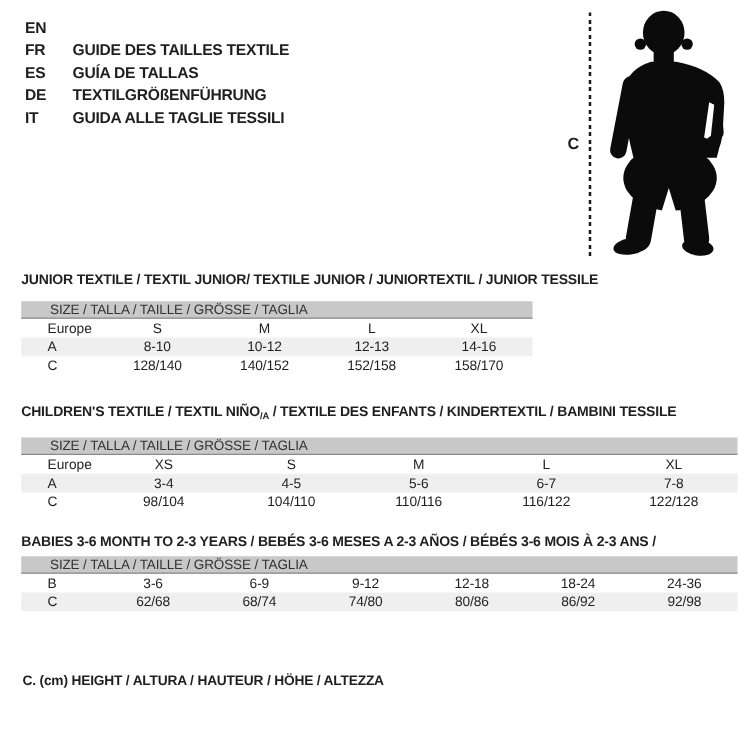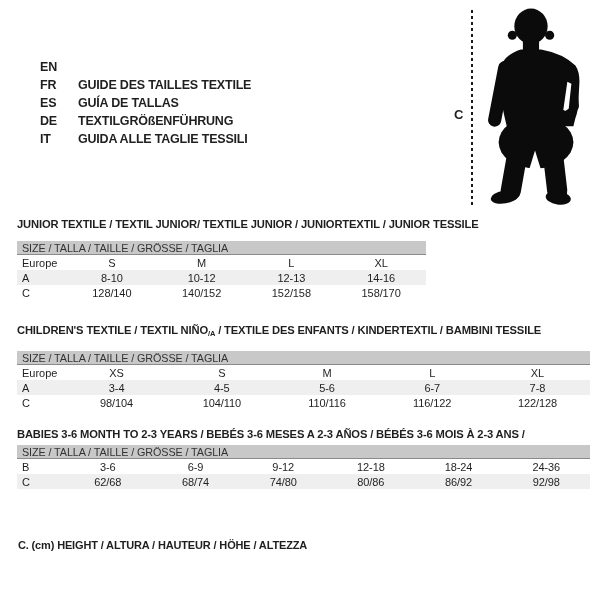--- a/index.html
+++ b/index.html
@@ -14,21 +14,21 @@
   body{
     background:#ffffff;
     font-family:"Liberation Sans", sans-serif;
     color:var(--text);
     position:relative;
     overflow:hidden;
   }
   .abs{position:absolute;}
 
   
-  .lang-block{left:40px;top:13px;margin-top:45px;}
+  .lang-block{left:20px;top:13px;}
   .lang-row{display:flex;height:18px;align-items:center;}
   .lang-code{width:38px;font-weight:700;font-size:12.5px;letter-spacing:-0.2px;}
   .lang-title{font-weight:700;font-size:12.5px;letter-spacing:-0.2px;white-space:nowrap;}
 
   
   .c-label{left:454px;top:107px;font-size:13px;font-weight:600;}
   .dash-line{
     left:471px;top:10px;width:2px;height:196px;
     background:repeating-linear-gradient(to bottom, #1a1a1a 0 3px, transparent 3px 6px);
   }
@@ -41,26 +41,26 @@
   .s3{left:17px;top:425px;width:573px;}
   .sec-title{font-weight:700;font-size:11.2px;letter-spacing:-0.15px;line-height:18px;white-space:nowrap;}
   .sec-title .sub{font-size:7.5px;vertical-align:-2px;}
   .s1 .tbl,.s2 .tbl{margin-top:8px;}
   .s3 .tbl{margin-top:2px;}
 
   .tbl{width:100%;}
   .bar{
     height:14px;background:var(--header-bar);
     border-bottom:1px solid var(--bar-line);
-    display:flex;align-items:center;padding-left:5px;
+    display:flex;align-items:center;padding-left:23px;
     font-size:10.8px;color:#333;letter-spacing:-0.1px;white-space:nowrap;
   }
   .row{height:15px;display:flex;align-items:center;font-size:11px;}
   .row.stripe{background:var(--stripe);}
-  .lab{padding-left:5px;}
+  .lab{padding-left:5px;margin-left:16px;}
   .s1 .lab{width:50px;}
   .s2 .lab,.s3 .lab{width:47px;}
   .cell{flex:1;text-align:center;letter-spacing:-0.1px;}
 
   
   .notes{left:18px;top:537px;}
   .note{font-weight:700;font-size:11px;line-height:16px;letter-spacing:-0.15px;white-space:nowrap;}
 </style>
 </head>
 <body>

